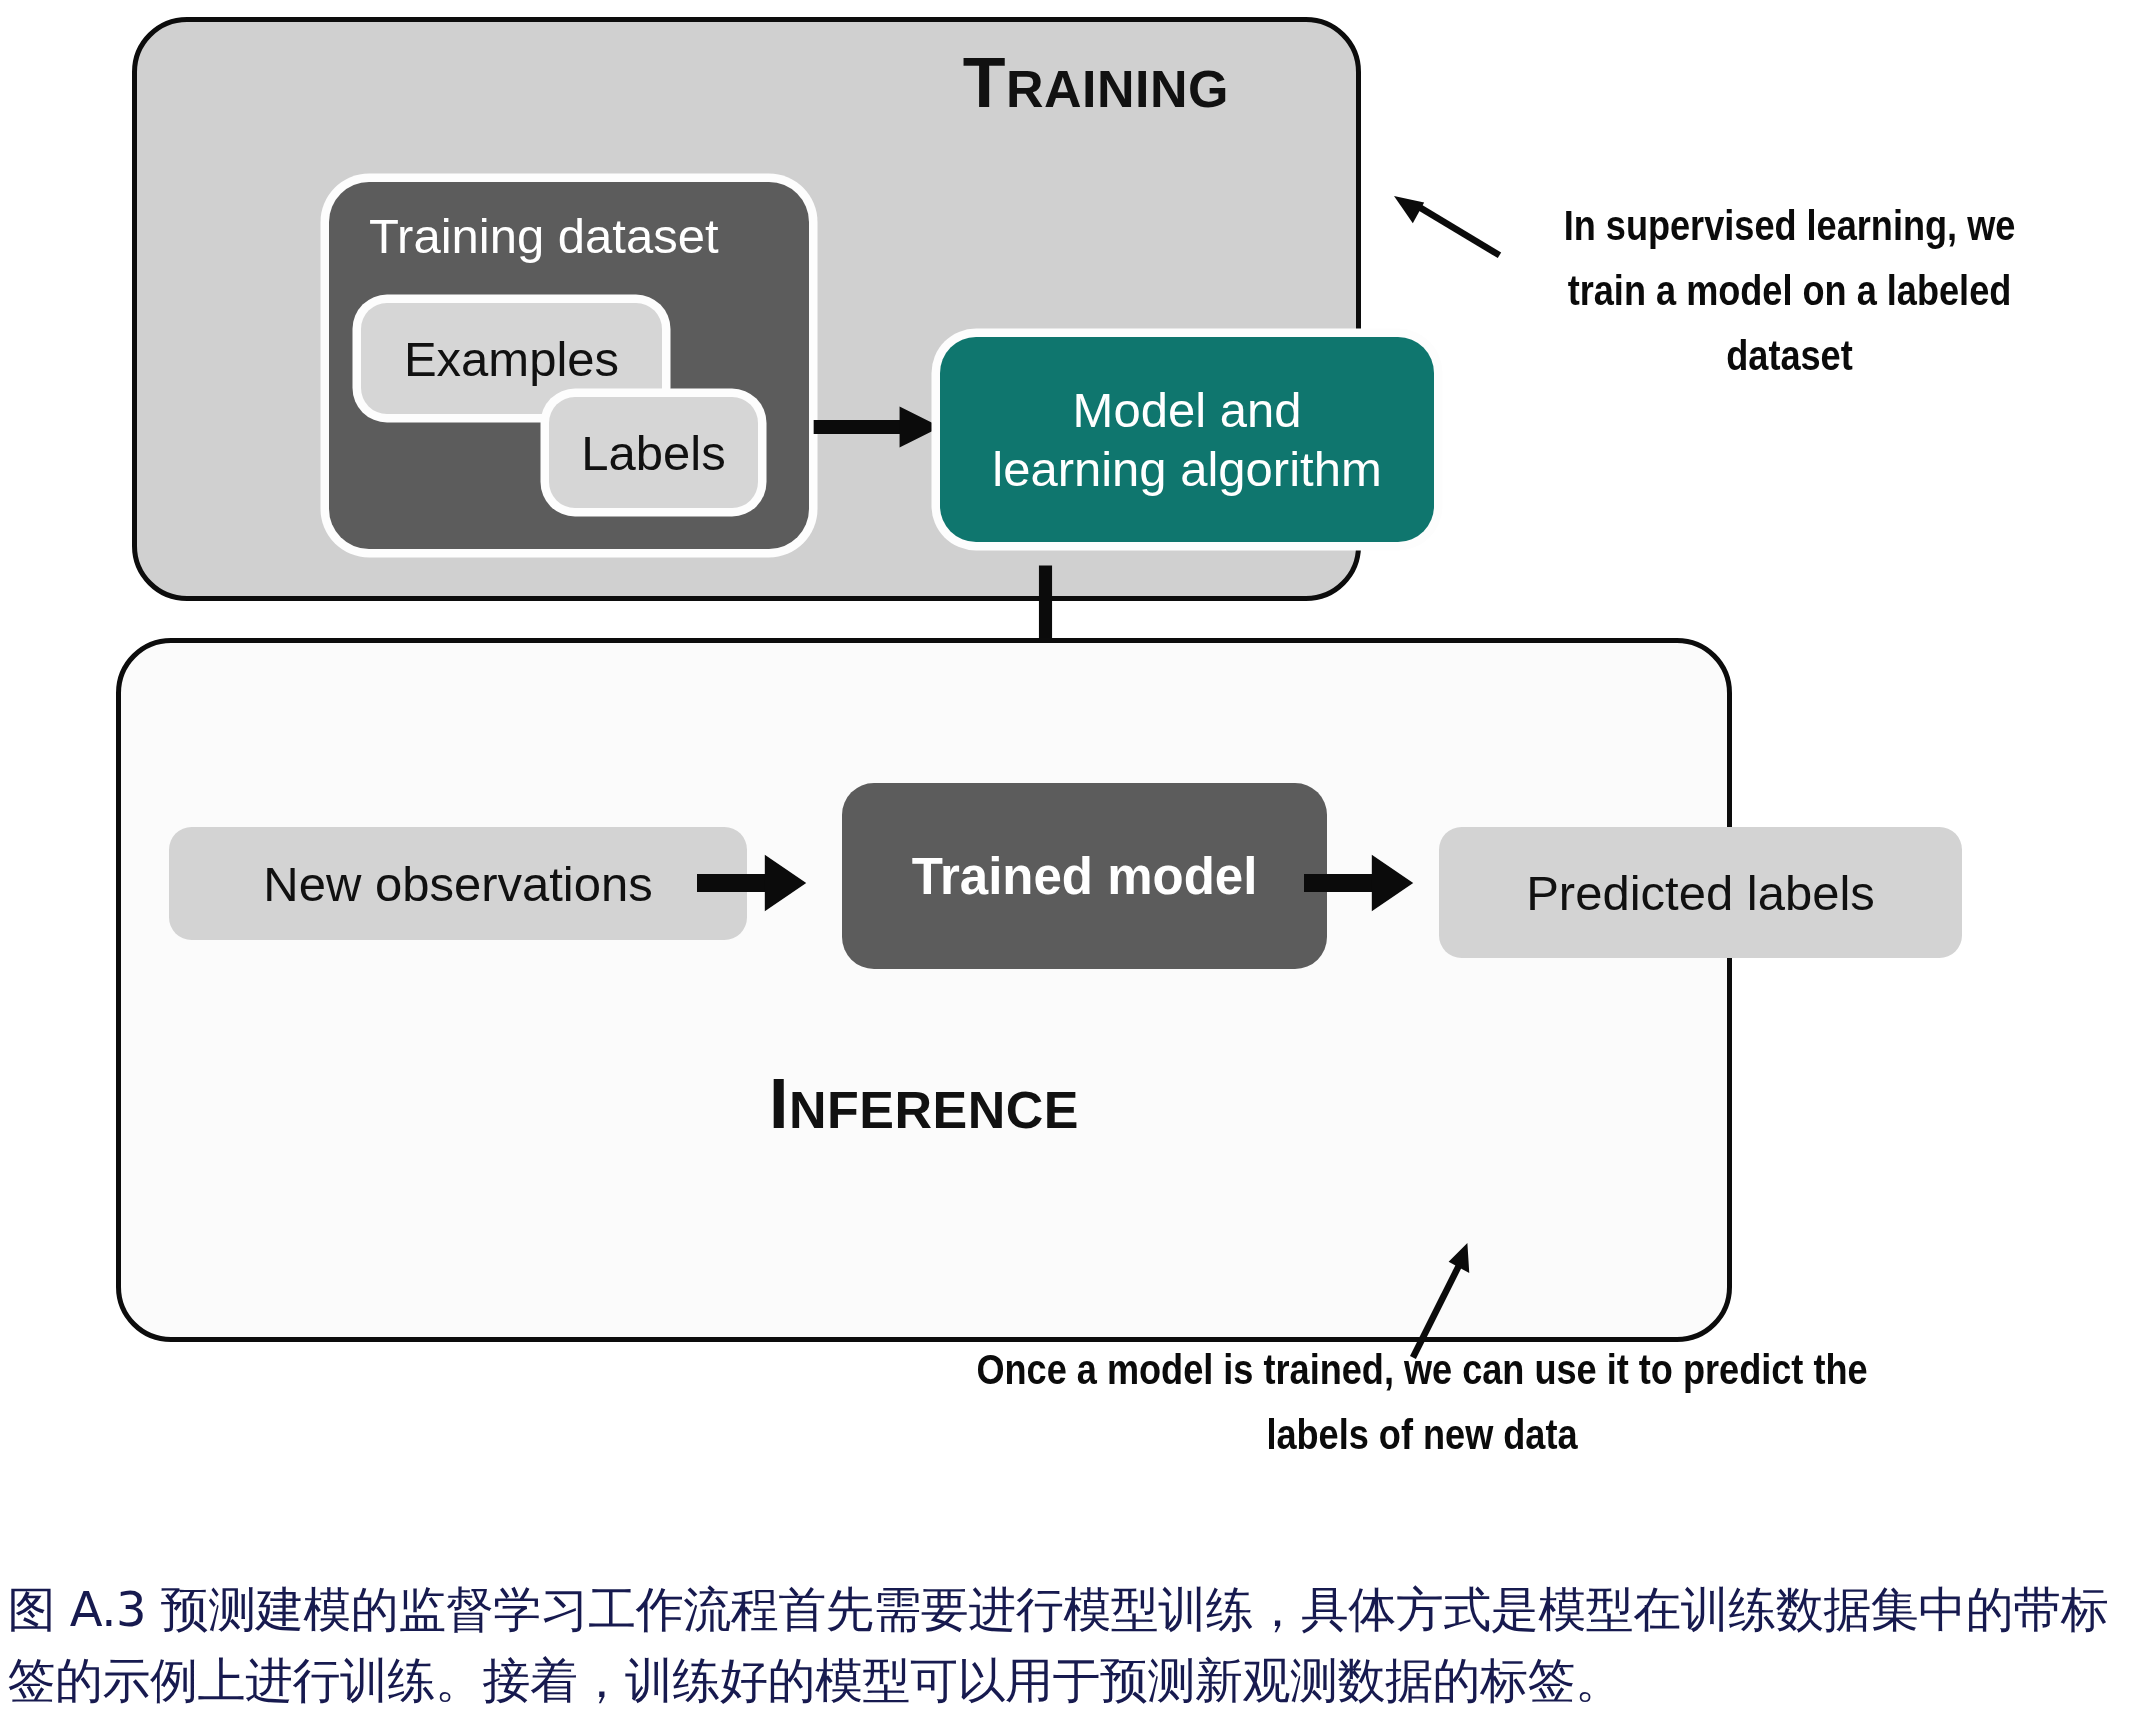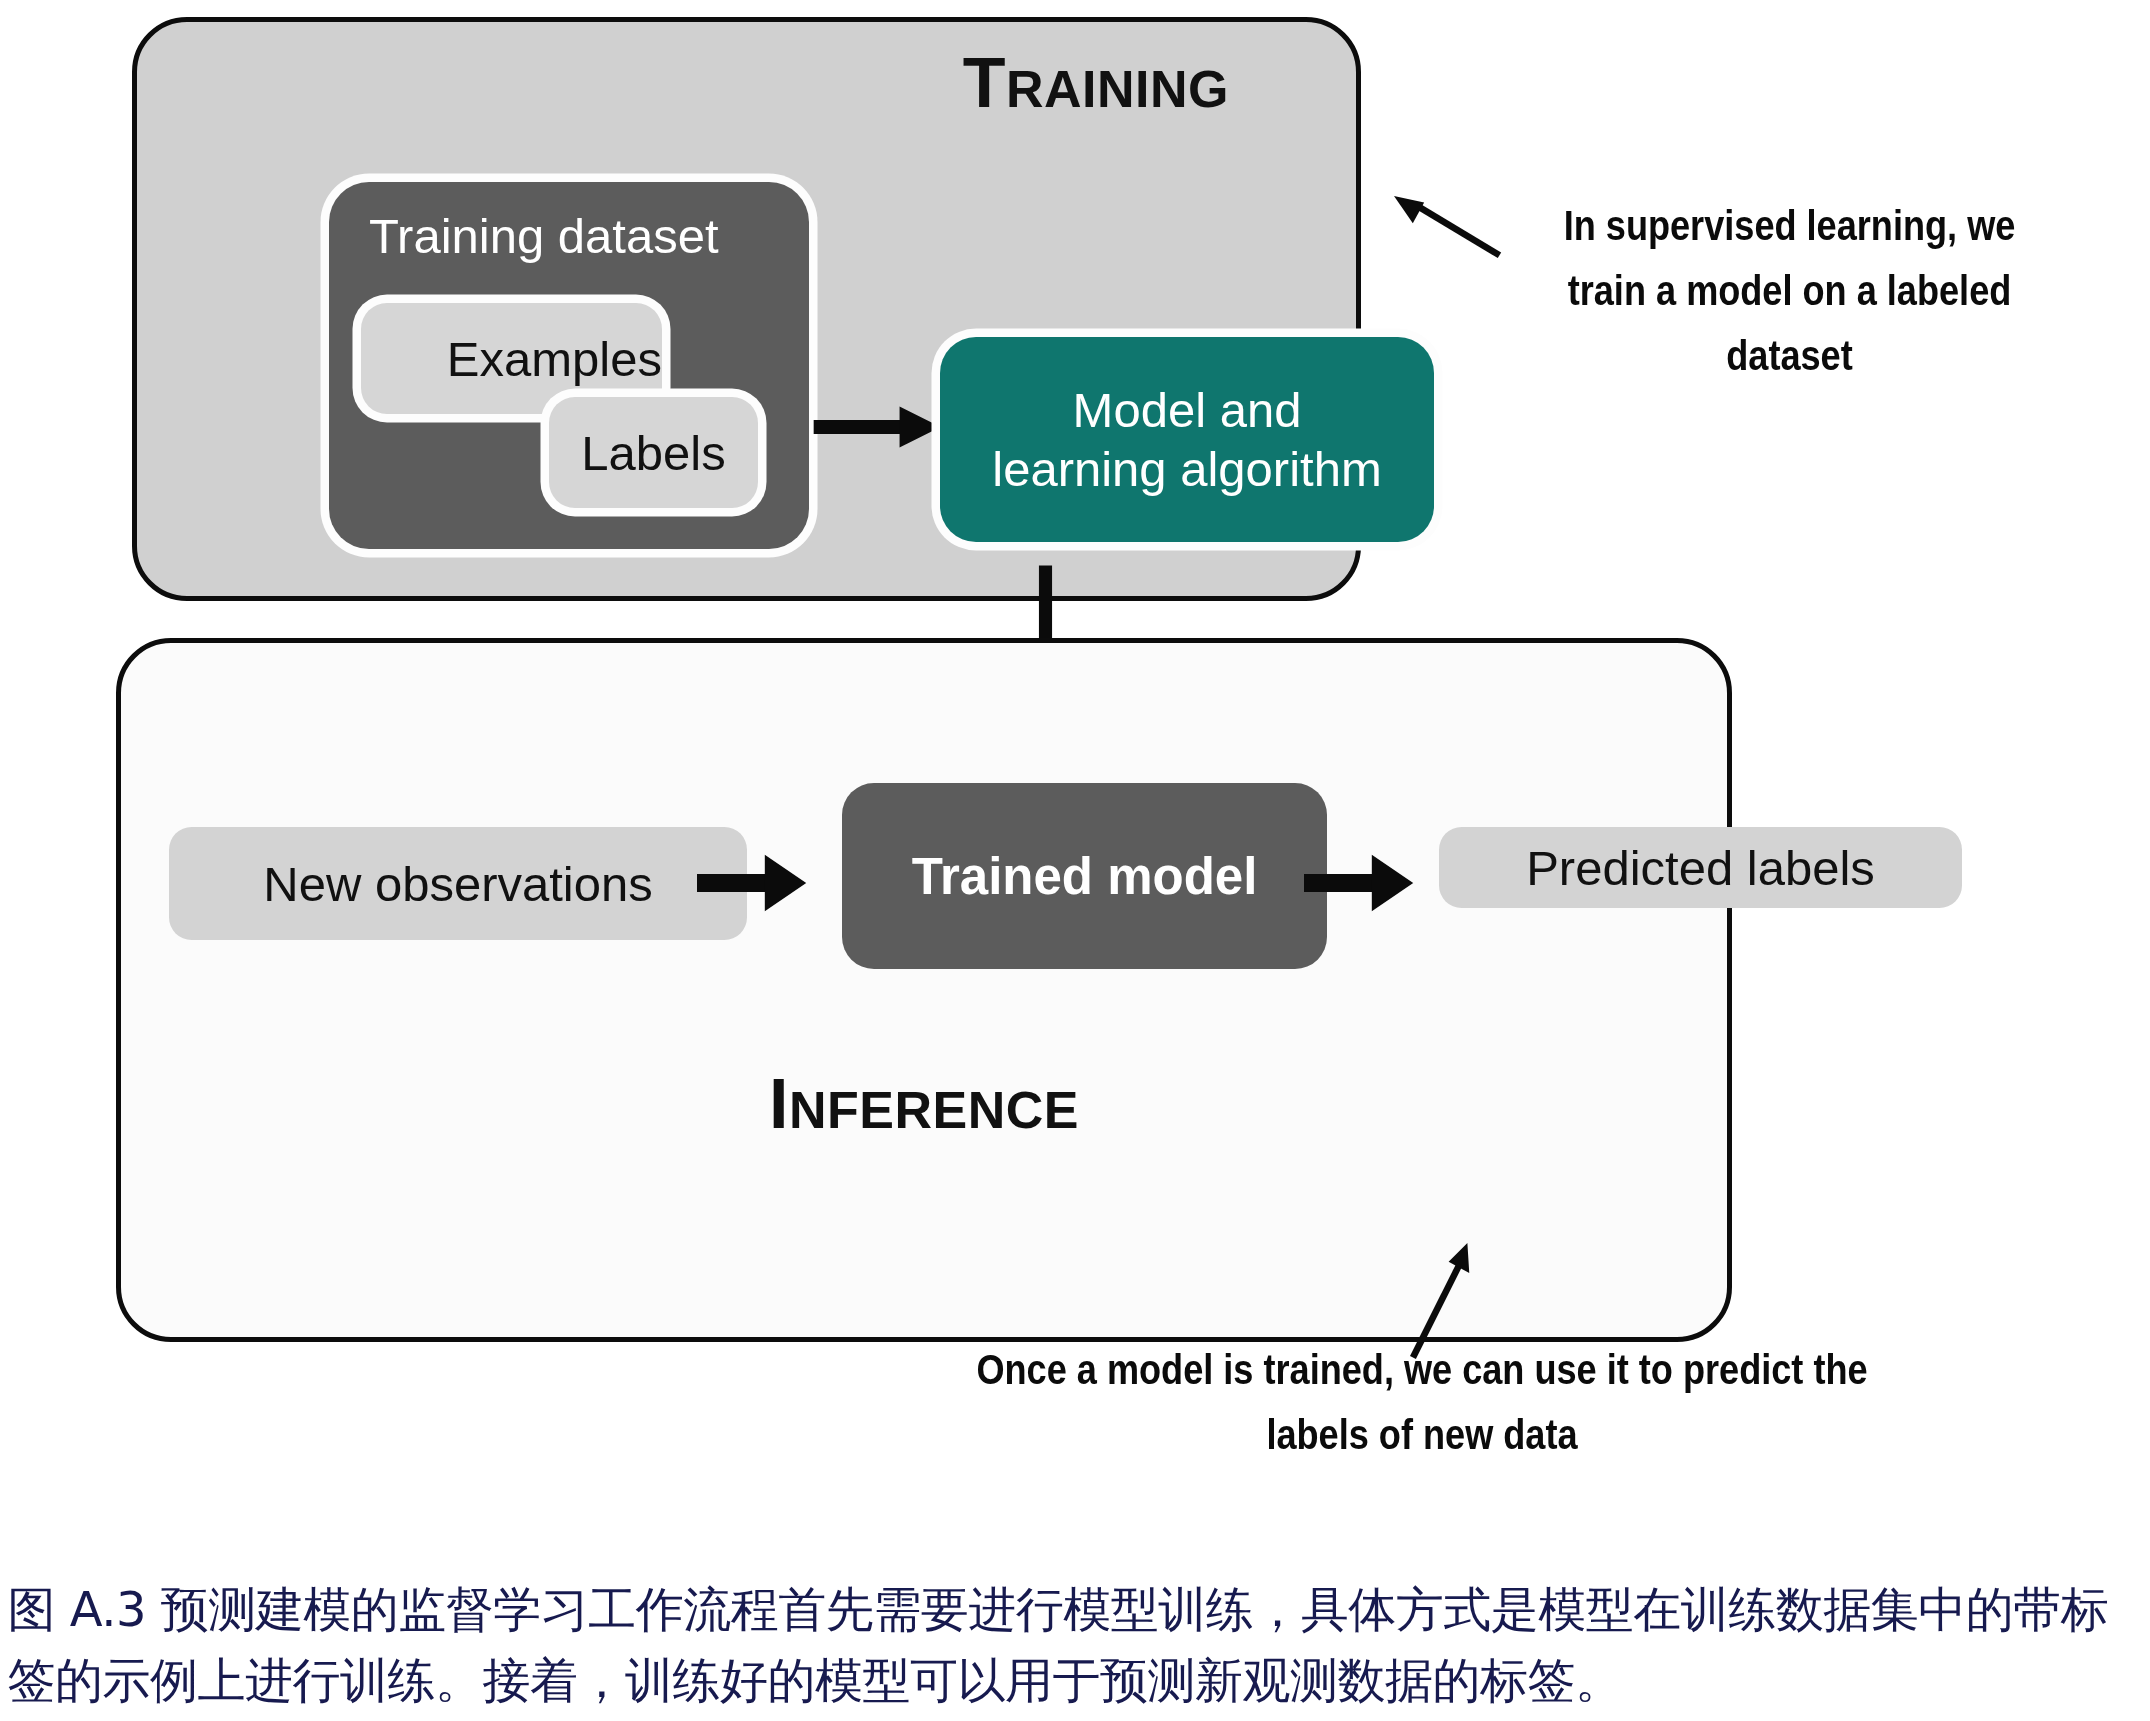--- a/index.html
+++ b/index.html
@@ -106,21 +106,20 @@
     align-items: center;
     justify-content: center;
   }
 
   #examples-chip {
     left: 32px;
     top: 121px;
     width: 301px;
     height: 111px;
     font-size: 49px;
-    justify-content: flex-end;
   }
 
   #labels-chip {
     left: 220px;
     top: 215px;
     width: 209px;
     height: 111px;
     font-size: 49px;
     z-index: 4;
   }
@@ -174,21 +173,21 @@
     align-items: center;
     justify-content: center;
     font-size: 51px;
   }
 
   #predicted-labels-box {
     position: absolute;
     left: 1439px;
     top: 827px;
     width: 523px;
-    height: 81px;
+    height: 131px;
     background: #d3d3d3;
     border-radius: 22.6px;
     color: #111111;
     display: flex;
     align-items: center;
     justify-content: center;
     font-size: 49px;
   }
 
   

